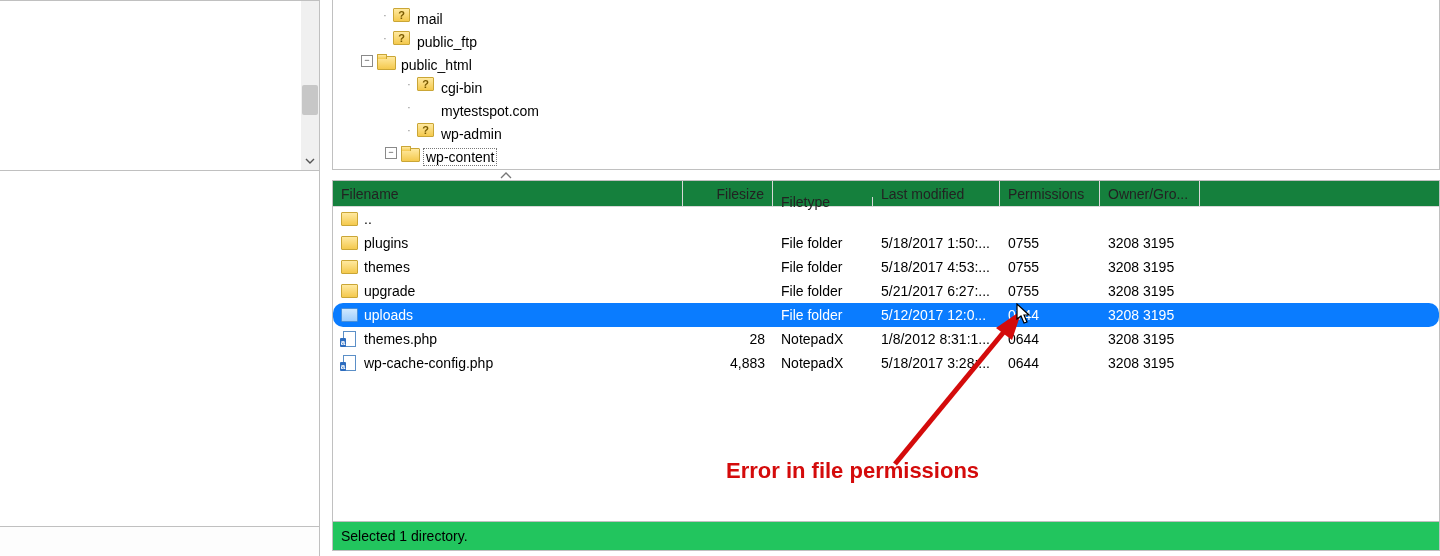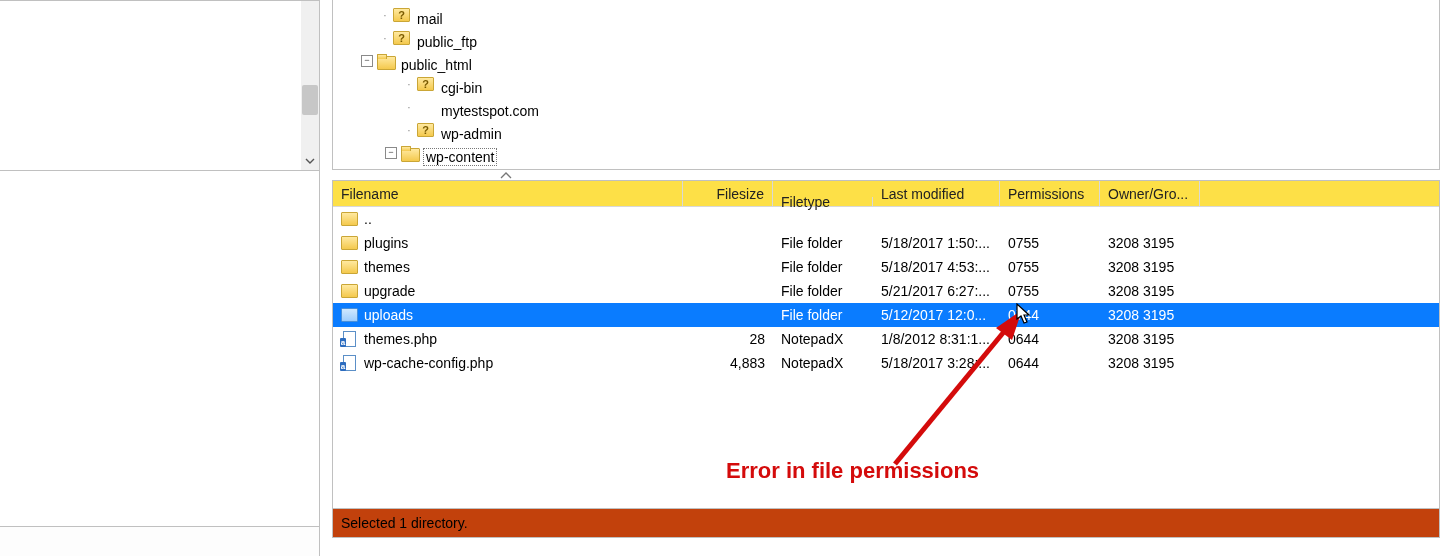--- a/index.html
+++ b/index.html
@@ -27,49 +27,49 @@
     .tree-label.selbox { border: 1px dotted #777; }
 
     
     .col-sort-indicator { position: absolute; left: 332px; top: 172px; width: 1108px; height: 8px; }
     .col-sort-indicator svg { position: absolute; left: 168px; top: 0; }
 
     
     .file-panel { position: absolute; left: 332px; top: 180px; width: 1108px; height: 344px; border: 1px solid #c0c0c0; border-bottom: none; background: #fff; }
     .left-bottom { position: absolute; left: 0; top: 170px; width: 320px; height: 356px; border-right: 1px solid #c0c0c0; border-top: 1px solid #c0c0c0; background: #fff; }
 
-    .headers { display: flex; height: 26px; border-bottom: 1px solid #d8d8d8; background: #fde047; user-select: none; }
+    .headers { display: flex; height: 26px; border-bottom: 1px solid #d8d8d8; background: #15803d; user-select: none; }
     .hcell { display:flex; align-items:center; padding: 0 8px; border-right: 1px solid #d8d8d8; font-size: 14px; color:#222; }
     .hcell.filename { width: 350px; }
     .hcell.filesize { width: 90px; justify-content:flex-end; }
     .hcell.filetype { width: 100px; margin-top: 16px; }
     .hcell.lastmod { width: 127px; }
     .hcell.perms { width: 100px; }
     .hcell.owner { width: 100px; border-right: 1px solid #d8d8d8; }
 
     .rows { }
     .row { display:flex; align-items:center; height: 24px; font-size: 14px; }
-    .row.selected { background: #0a7cff; color: #fff; }
+    .row.selected { background: #0a7cff; color: #fff; border-radius: 10px; }
     .cell { padding: 0 8px; overflow:hidden; white-space:nowrap; text-overflow:ellipsis; }
     .cell.filename { width: 350px; display:flex; align-items:center; }
     .cell.filesize { width: 90px; text-align:right; }
     .cell.filetype { width: 100px; }
     .cell.lastmod { width: 127px; }
     .cell.perms { width: 100px; }
     .cell.owner { width: 100px; }
 
     .file-ico { width: 17px; height: 16px; display:inline-flex; align-items:center; justify-content:center; margin-right: 6px; }
     .file-ico.folder::before { content:""; width:17px; height:12px; background: linear-gradient(#ffe9a0,#f4c94d); border:1px solid #caa636; border-radius:1px; display:block; }
     .file-ico.folder-sel::before { content:""; width:17px; height:12px; background: linear-gradient(#cfe8ff,#9ecdfd); border:1px solid #4a90d9; border-radius:1px; display:block; }
     .file-ico.php { color:#2c6cbf; font-size:10px; font-weight:bold; }
     .file-ico.php::before { content:""; width:11px; height:14px; background:#fff; border:1px solid #5b8fc7; display:block; margin-right:-6px; }
     .php-badge { position:relative; left:-10px; top:3px; font-size:8px; background:#2c6cbf; color:#fff; padding:0 1px; border-radius:1px; }
 
     
-    .status-bar { position: absolute; left: 332px; bottom: 18px; width: 1108px; height: 30px; border: 1px solid #c0c0c0; border-top: 1px solid #c0c0c0; display:flex; align-items:center; padding-left: 8px; background: #c2410c; font-size: 14px; }
+    .status-bar { position: absolute; left: 332px; bottom: 5px; width: 1108px; height: 30px; border: 1px solid #c0c0c0; border-top: 1px solid #c0c0c0; display:flex; align-items:center; padding-left: 8px; background: #22c55e; font-size: 14px; }
     .status-bar-left { position: absolute; left: 0; bottom: 0; width: 320px; height: 30px; border-right: 1px solid #c0c0c0; border-top: 1px solid #c0c0c0; background:#fdfdfd; }
 
     
     .annotation { position: absolute; pointer-events: none; }
     .anno-text { position:absolute; left: 726px; top: 458px; color: #d40b0b; font-weight: 700; font-size: 22px; font-family: "Segoe UI", Arial, sans-serif; }
     .cursor { position: absolute; left: 1016px; top: 303px; width: 16px; height: 22px; }
   </style>
 </head>
 <body>
 

